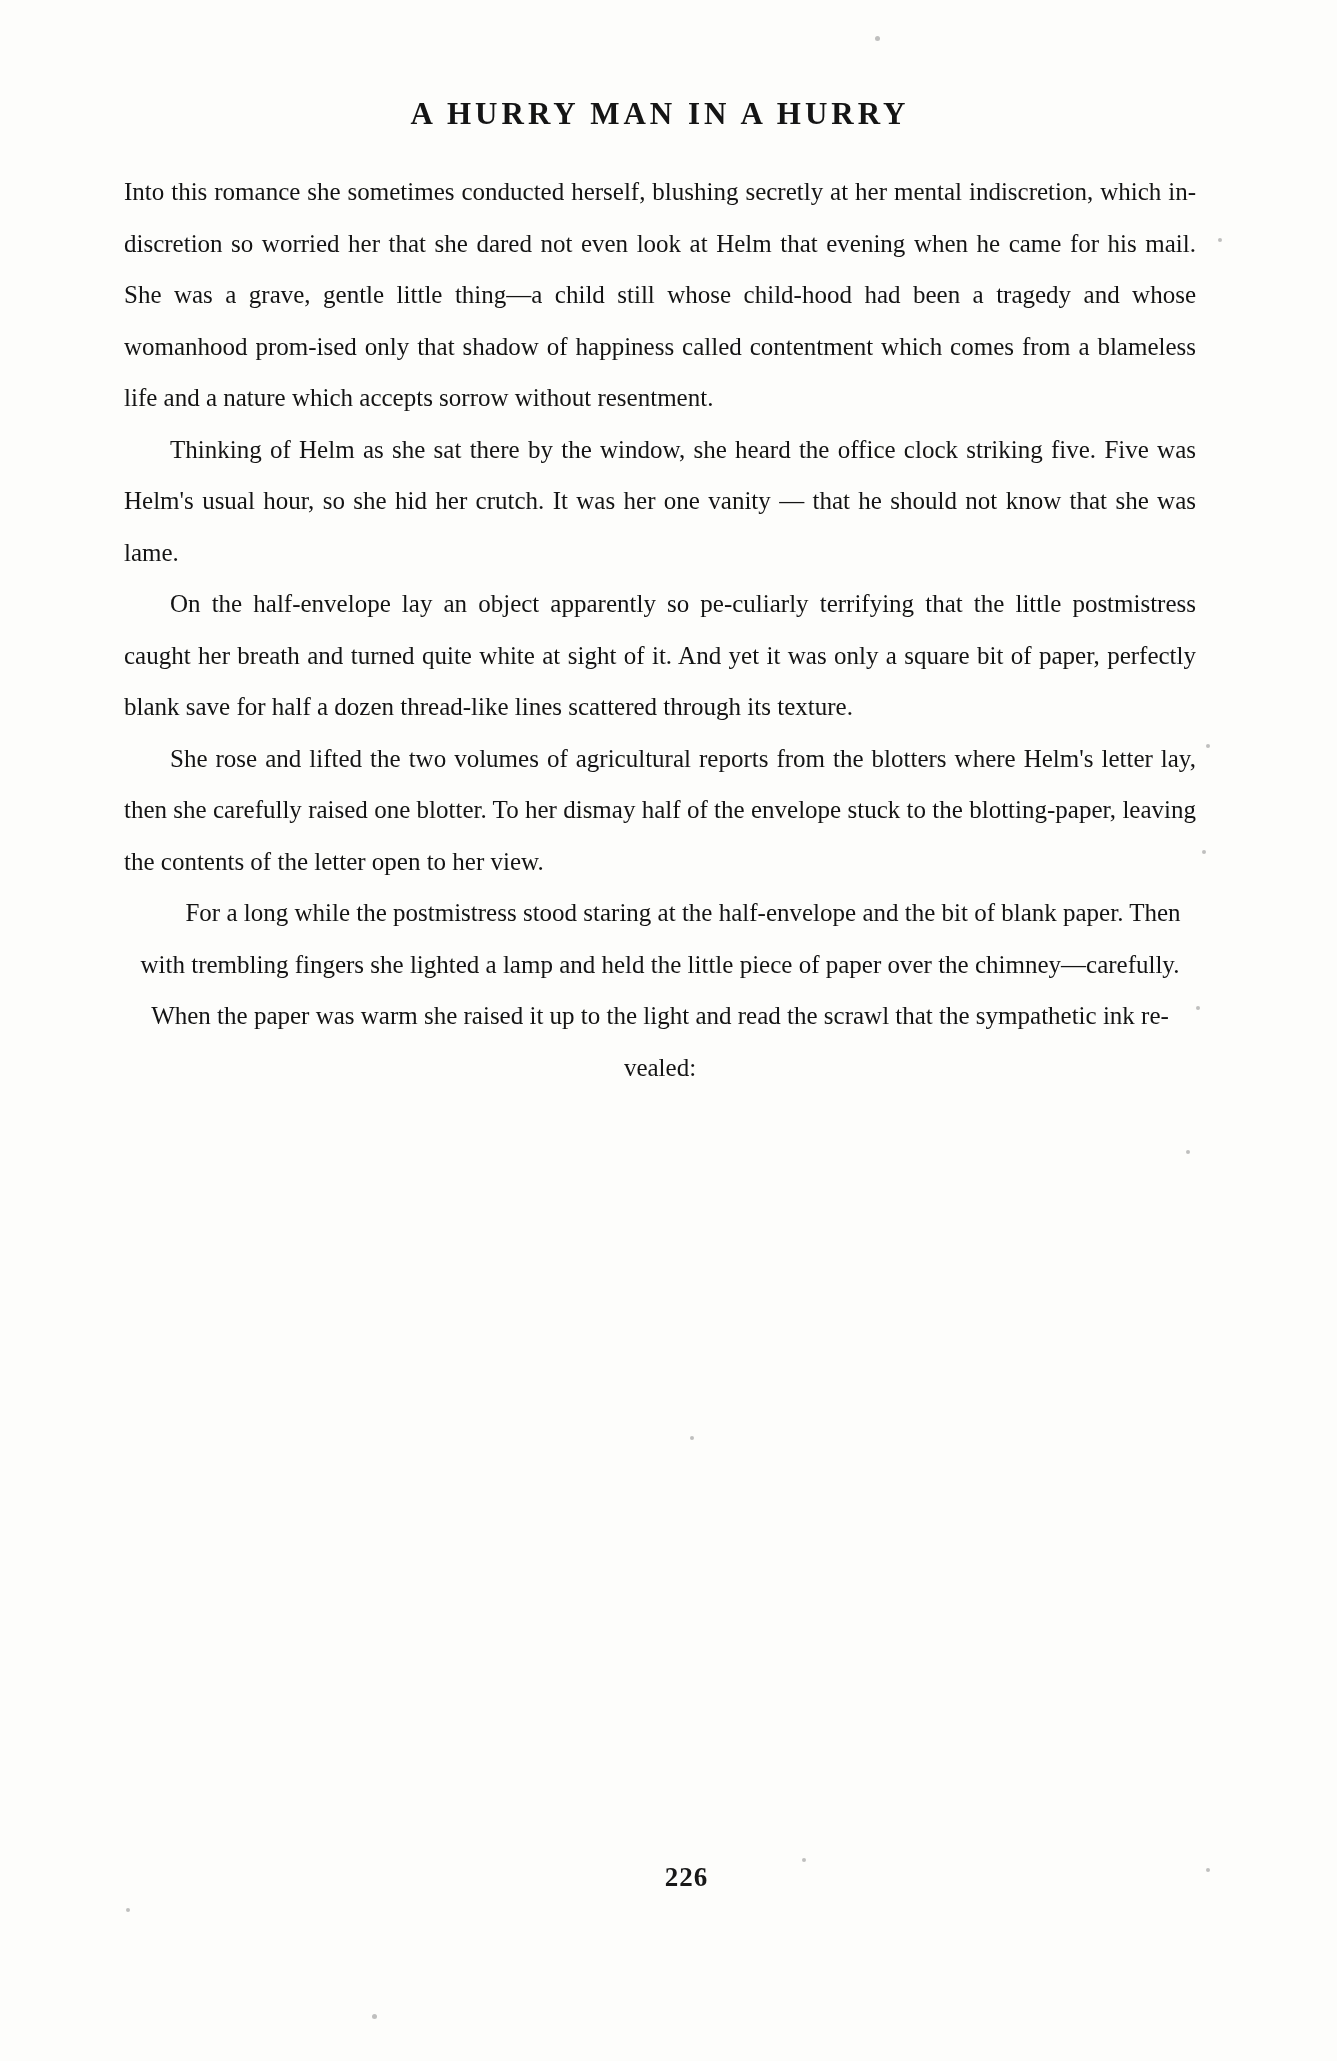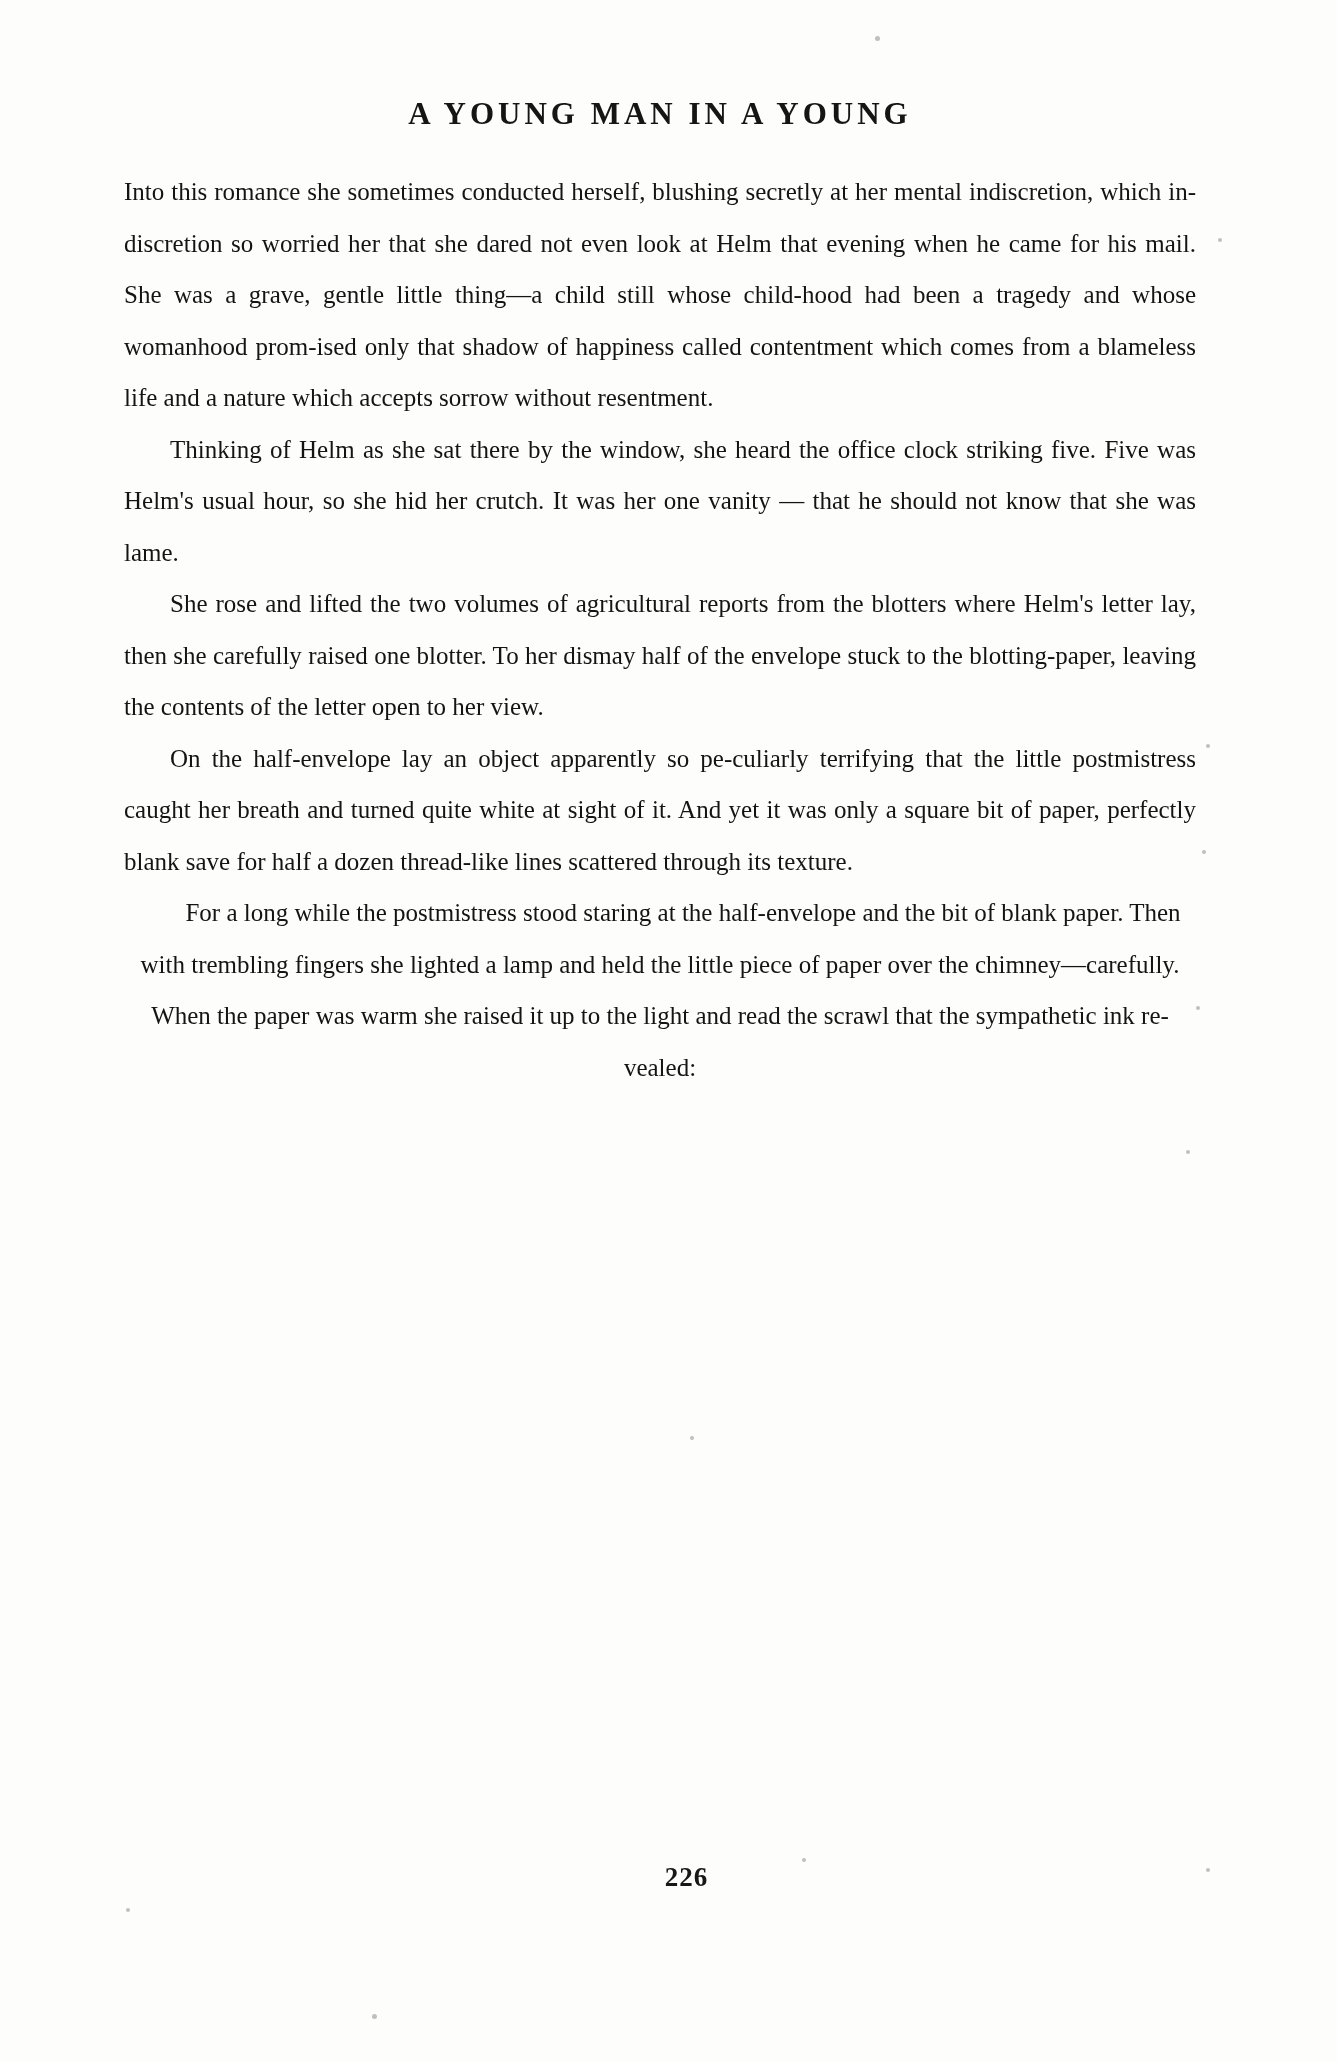--- a/index.html
+++ b/index.html
@@ -88,27 +88,27 @@
   <span class="speck" style="left:1196px; top:1006px; width:4px; height:4px;"></span>
   <span class="speck" style="left:1186px; top:1150px; width:4px; height:4px;"></span>
   <span class="speck" style="left:690px; top:1436px; width:4px; height:4px;"></span>
   <span class="speck" style="left:126px; top:1908px; width:4px; height:4px;"></span>
   <span class="speck" style="left:802px; top:1858px; width:4px; height:4px;"></span>
   <span class="speck" style="left:1206px; top:1868px; width:4px; height:4px;"></span>
   <span class="speck" style="left:372px; top:2014px; width:5px; height:5px;"></span>
 
   <div class="text-column">
 
-    <h1 class="running-head">A YOUNG MAN IN A YOUNG</h1>
+    <h1 class="running-head">A HURRY MAN IN A HURRY</h1>
 
     <div class="body-text">
       <p class="noindent">Into this romance she sometimes conducted herself, blushing secretly at her mental indiscretion, which in-discretion so worried her that she dared not even look at Helm that evening when he came for his mail.  She was a grave, gentle little thing—a child still whose child-hood had been a tragedy and whose womanhood prom-ised only that shadow of happiness called contentment which comes from a blameless life and a nature which accepts sorrow without resentment.</p>
       <p>Thinking of Helm as she sat there by the window, she heard the office clock striking five.  Five was Helm's usual hour, so she hid her crutch.  It was her one vanity — that he should not know that she was lame.</p>
+      <p>On the half-envelope lay an object apparently so pe-culiarly terrifying that the little postmistress caught her breath and turned quite white at sight of it.  And yet it was only a square bit of paper, perfectly blank save for half a dozen thread-like lines scattered through its texture.</p>
       <p>She rose and lifted the two volumes of agricultural reports from the blotters where Helm's letter lay, then she carefully raised one blotter.  To her dismay half of the envelope stuck to the blotting-paper, leaving the contents of the letter open to her view.</p>
-      <p>On the half-envelope lay an object apparently so pe-culiarly terrifying that the little postmistress caught her breath and turned quite white at sight of it.  And yet it was only a square bit of paper, perfectly blank save for half a dozen thread-like lines scattered through its texture.</p>
       <p>For a long while the postmistress stood staring at the half-envelope and the bit of blank paper.  Then with trembling fingers she lighted a lamp and held the little piece of paper over the chimney—carefully.  When the paper was warm she raised it up to the light and read the scrawl that the sympathetic ink re-vealed:</p>
     </div>
 
   </div>
 
   <div class="folio">226</div>
 
 </div>
 
 </body></html>

